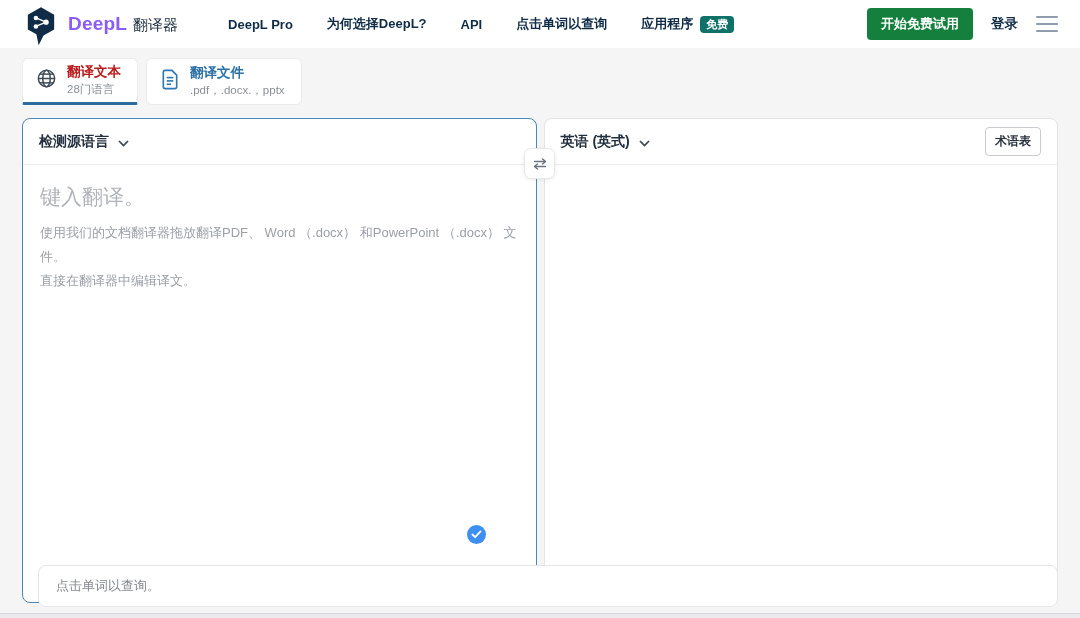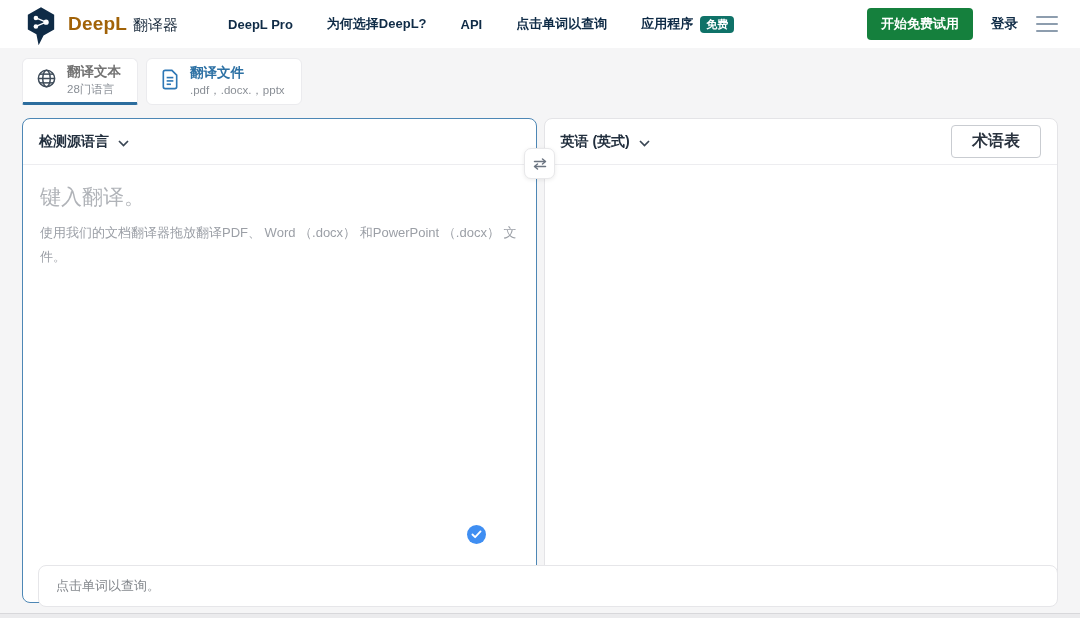--- a/index.html
+++ b/index.html
@@ -15,21 +15,21 @@
   
   .header {
     position: absolute; top: 0; left: 0; right: 0; height: 48px;
     background: #ffffff;
     display: flex; align-items: center;
     padding: 0 22px 0 24px;
     z-index: 5;
   }
   .logo { display: flex; align-items: center; gap: 10px; cursor: pointer; }
   .logo svg { display: block; margin-top: 4px; }
-  .brand-text { font-size: 19px; font-weight: 800; letter-spacing: .2px; color: #a16207; margin-top: 31px; }
+  .brand-text { font-size: 19px; font-weight: 800; letter-spacing: .2px; color: #8b5cf6; margin-top: 31px; }
   .brand-suffix { font-size: 15px; font-weight: 400; color: #18293b; margin-left: 6px; }
   .nav { display: flex; align-items: center; gap: 34px; margin-left: 38px; padding-left: 12px; }
   .nav-item { font-size: 13px; font-weight: 700; color: #0f2b46; cursor: pointer; display: flex; align-items: center; gap: 7px; white-space: nowrap; }
   .free-badge {
     background: #0f7268; color: #ffffff; font-size: 11px; font-weight: 700;
     padding: 3px 6px; border-radius: 4px; line-height: 1;
   }
   .header-right { margin-left: auto; display: flex; align-items: center; gap: 18px; }
   .cta-button {
     background: #15803d; color: #ffffff; font-size: 13px; font-weight: 700;
@@ -42,38 +42,38 @@
 
   
   .tabs { position: absolute; top: 58px; left: 22px; display: flex; gap: 8px; z-index: 2; }
   .tab {
     background: #ffffff; border: 1px solid #ebebee; border-radius: 6px;
     height: 47px; display: flex; align-items: center; gap: 10px;
     padding: 0 16px 0 13px; cursor: pointer;
   }
   .tab.active { border-bottom: 3px solid #2c6d9e; border-radius: 6px 6px 2px 2px; }
   .tab-text { display: flex; flex-direction: column; line-height: 1.25; }
-  .tab-title { font-size: 13.5px; font-weight: 700; color: #737373; }
+  .tab-title { font-size: 13.5px; font-weight: 700; color: #b91c1c; }
   .tab.files .tab-title { color: #2d71a4; }
   .tab-sub { font-size: 11.5px; color: #8a8f96; margin-top: 1px; }
 
   
   .panels { position: absolute; top: 118px; left: 22px; right: 22px; height: 485px; display: flex; gap: 7px; }
   .panel { flex: 1; background: #ffffff; border-radius: 8px; position: relative; }
   .panel.source { border: 1.5px solid #4d87b5; }
   .panel.target { border: 1px solid #e4e4e7; }
   .panel-header {
     height: 46px; display: flex; align-items: center;
     padding: 0 16px; border-bottom: 1px solid #ededf0;
   }
   .lang-selector { display: flex; align-items: center; gap: 9px; cursor: pointer; }
   .lang-label { font-size: 14px; font-weight: 700; color: #222f3e; }
   .glossary-button {
     margin-left: auto; background: #ffffff; border: 1px solid #c9ccd1; border-radius: 4px;
-    padding: 5px 20px; font-size: 16px; font-weight: 700; color: #2a333f; cursor: pointer;
+    padding: 5px 9px; font-size: 12px; font-weight: 700; color: #2a333f; cursor: pointer;
     font-family: inherit;
   }
   .panel-body { padding: 18px 17px; }
   .ph-title { font-size: 21px; color: #b0b3b8; margin-bottom: 10px; }
   .ph-line { font-size: 13px; color: #9b9fa6; line-height: 1.85; }
   .check-badge {
     position: absolute; right: 50px; bottom: 58px;
     width: 19px; height: 19px; border-radius: 50%;
     background: #3f8ef2; display: flex; align-items: center; justify-content: center;
   }
@@ -196,20 +196,21 @@
         <span>
           <svg width="11" height="7" viewBox="0 0 11 7" fill="none" stroke="#3a4654" stroke-width="1.7">
               <polyline points="1,1 5.5,5.5 10,1"></polyline>
             </svg>
         </span>
       </span>
     </div>
     <div class="panel-body">
       <div class="ph-title">键入翻译。</div>
       <div class="ph-line">使用我们的文档翻译器拖放翻译PDF、 Word （.docx） 和PowerPoint （.docx） 文件。</div>
+      <div class="ph-line">直接在翻译器中编辑译文。</div>
     </div>
     <div class="check-badge">
       <svg width="11" height="9" viewBox="0 0 12 10" fill="none" stroke="#ffffff" stroke-width="2" stroke-linecap="round" stroke-linejoin="round">
           <polyline points="1.5,5 4.5,8 10.5,1.5"></polyline>
         </svg>
     </div>
   </div>
 
   <div class="panel target">
     <div class="panel-header">

